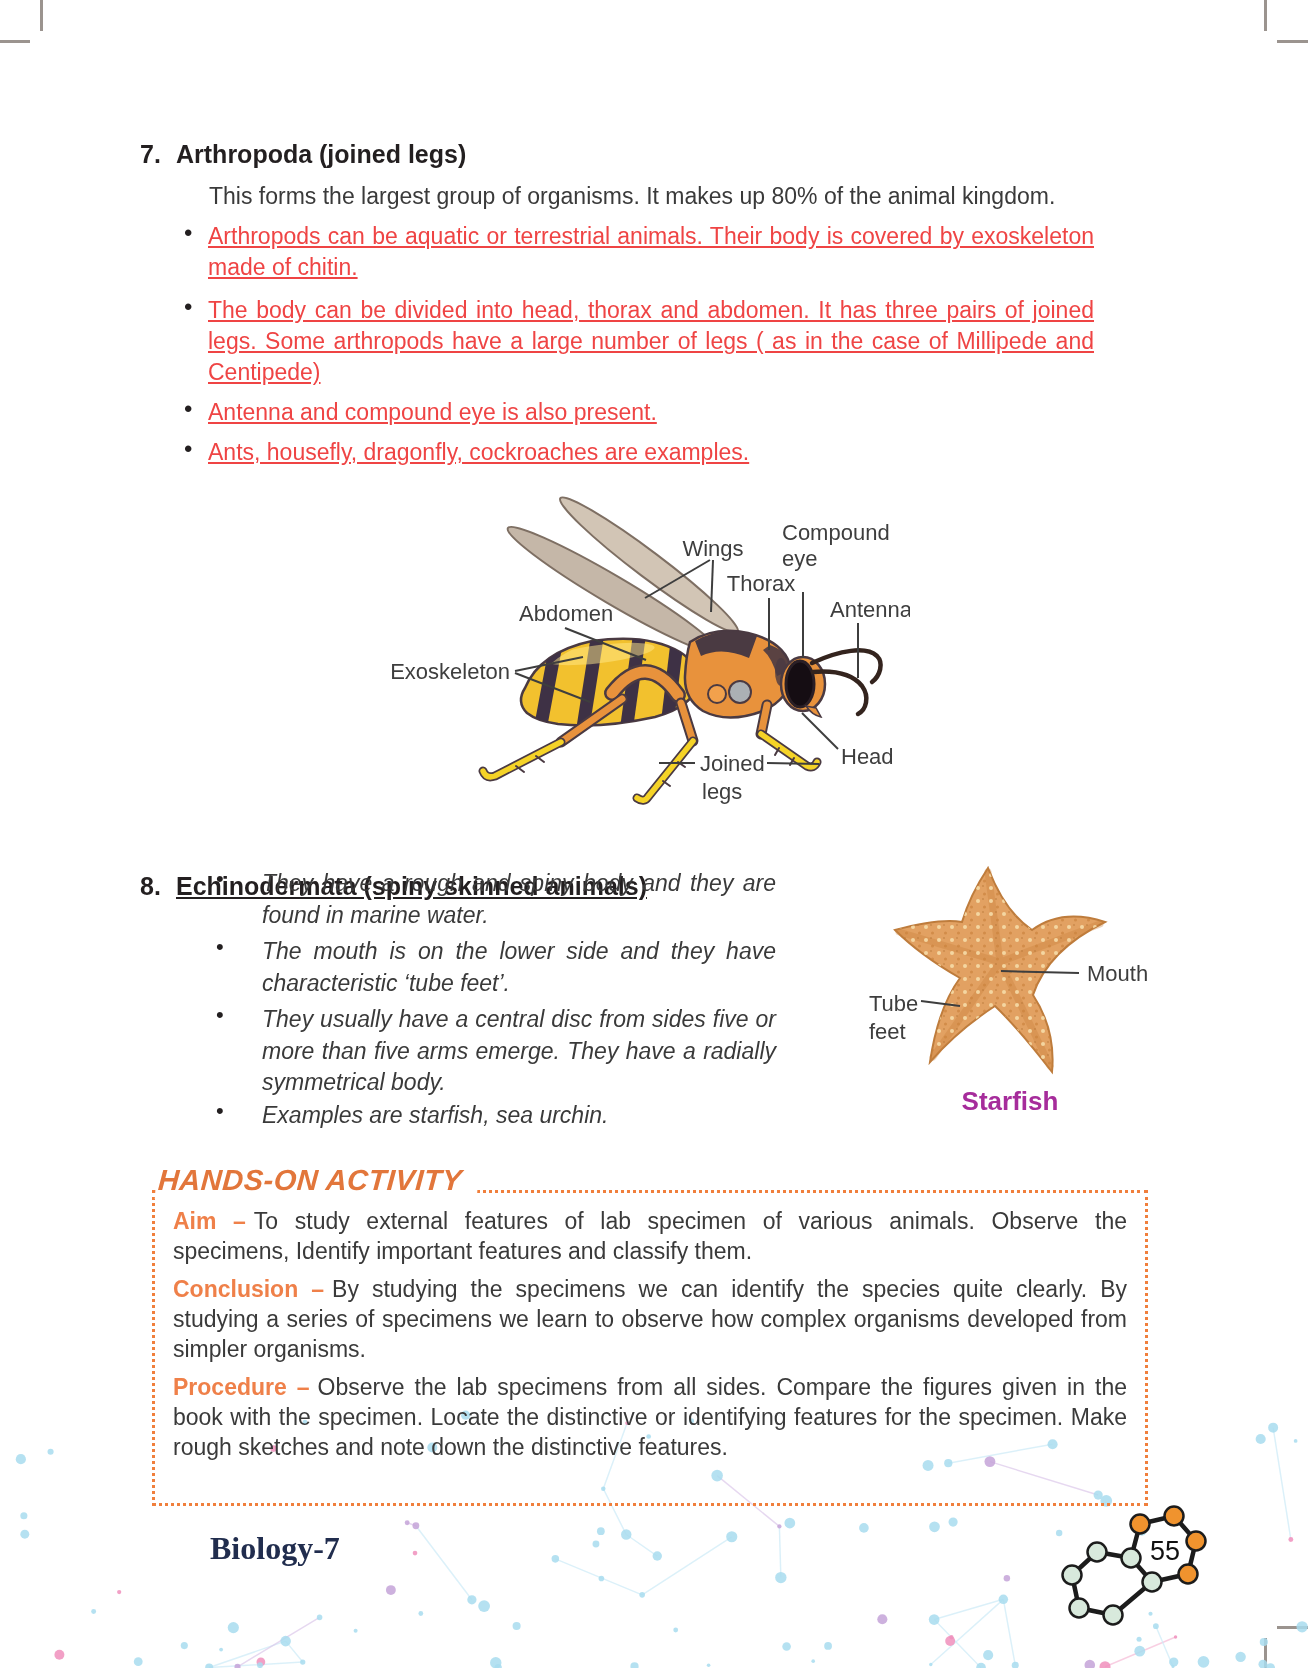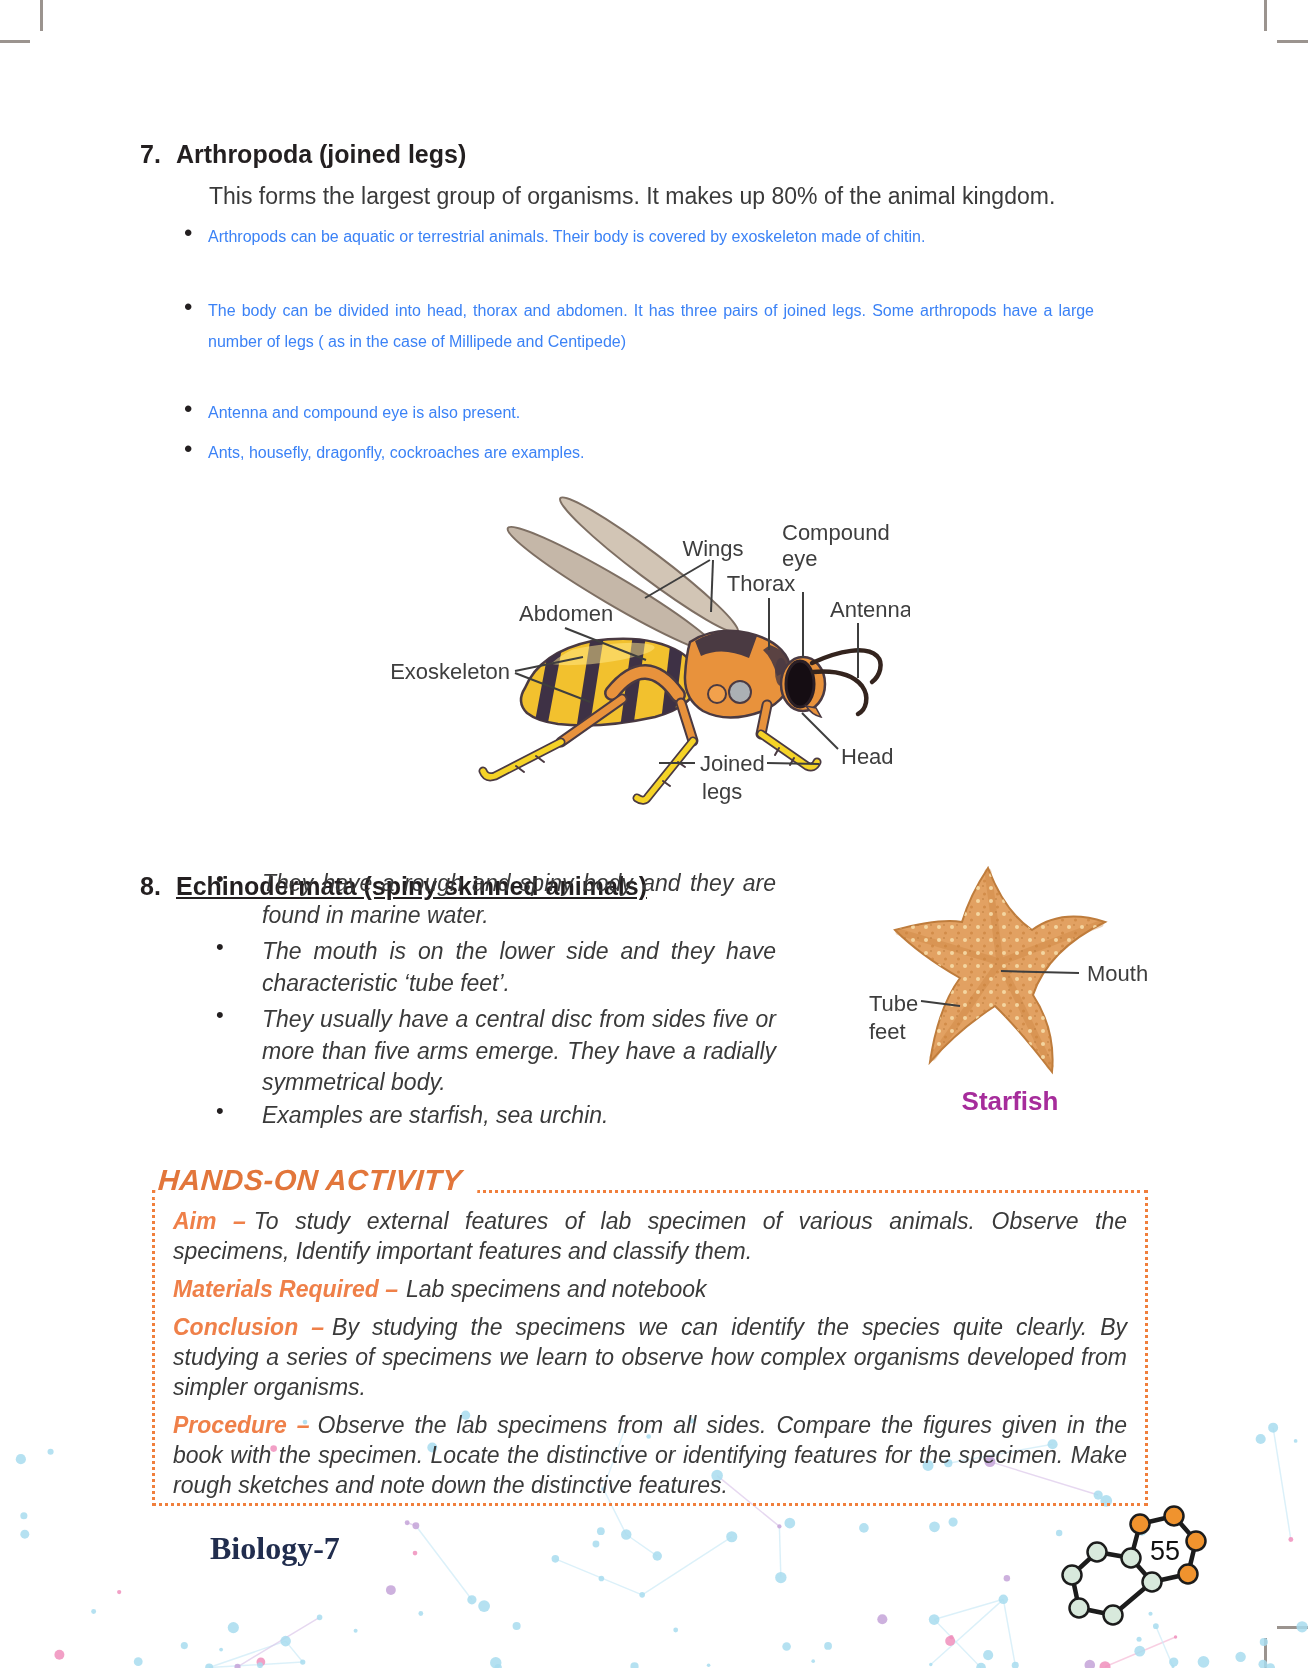--- a/index.html
+++ b/index.html
@@ -6,32 +6,32 @@
   #page{position:relative;width:1308px;height:1668px;background:#fff;overflow:hidden;
         font-family:"Liberation Sans","DejaVu Sans",sans-serif;color:#3a3a3a;}
   
   .mark{position:absolute;background:#9b948f;}
   
   .sec-head{position:absolute;left:140px;font-size:25px;font-weight:bold;color:#231f20;white-space:nowrap;}
   .sec-head .num{display:inline-block;width:36px;}
   .body-line{position:absolute;font-size:23px;line-height:31px;color:#3a3a3a;white-space:nowrap;margin-left:33px;}
   .bul{position:absolute;left:182px;width:912px;}
   .bul .dot{position:absolute;left:2px;top:-2px;font-size:24px;color:#231f20;}
-  .bul p{margin:0 0 0 26px;font-size:16px;line-height:31px;text-align:justify;color:#3b82f6;}
+  .bul p{margin:0 0 0 26px;font-size:23px;line-height:31px;text-align:justify;color:#ef4444;text-decoration:underline;}
   .ebul{position:absolute;left:216px;width:576px;}
   .ebul .dot{position:absolute;left:0;top:-2px;font-size:22px;color:#231f20;}
   .ebul p{margin:0 16px 0 46px;font-size:23px;line-height:31.5px;text-align:justify;color:#3a3a3a;font-style:italic;}
   svg text{font-family:"Liberation Sans","DejaVu Sans",sans-serif;}
   .dlabel{font-size:22px;fill:#3e3e3e;}
   
   #activity-title{position:absolute;left:156px;top:1164px;z-index:3;background:#fff;
     padding:0 16px 2px 2px;font-size:29px;font-weight:800;font-style:italic;
     letter-spacing:.5px;color:#e2763b;white-space:nowrap;transform:skewX(-4deg);}
   #activity-box{position:absolute;left:152px;top:1190px;width:996px;height:316px;
-    border:3.5px dotted #f07f3c;box-sizing:border-box;z-index:2;background:transparent;font-style:italic;}
+    border:3.5px dotted #f07f3c;box-sizing:border-box;z-index:2;background:transparent;}
   #activity-box .inner{padding:13px 18px 0 18px;}
   #activity-box p{margin:0 0 8px 0;font-size:23px;line-height:30px;text-align:justify;color:#3a3a3a;}
   .alabel{color:#ef8049;font-weight:bold;margin-right:8px;}
   
   #footer-left{position:absolute;left:210px;top:1530px;font-family:"Liberation Serif","DejaVu Serif",serif;
     font-weight:bold;font-size:32px;color:#212d4e;z-index:2;text-align:center;}
   #net{position:absolute;left:0;top:1380px;z-index:1;}
   #hexes{position:absolute;left:1050px;top:1495px;z-index:2;}
   #insect-figure{position:absolute;left:330px;top:470px;}
   #starfish-figure{position:absolute;left:845px;top:845px;}
@@ -339,21 +339,20 @@
     <text class="dlabel" x="1087" y="981">Mouth</text>
     <text class="dlabel" x="869" y="1011">Tube</text>
     <text class="dlabel" x="869" y="1039">feet</text>
     <text x="1010" y="1110" text-anchor="middle" font-size="26" font-weight="bold" fill="#A62C9B">Starfish</text>
   </svg>
 
   <div id="activity-title">HANDS-ON ACTIVITY</div>
   <div id="activity-box">
     <div class="inner">
       <p><span class="alabel">Aim –</span><span>To study external features of lab specimen of various animals. Observe the specimens, Identify important features and classify them.</span></p>
-      <p><span class="alabel">Materials Required –</span><span>Lab specimens and notebook</span></p>
       <p><span class="alabel">Conclusion –</span><span>By studying the specimens we can identify the species quite clearly. By studying a series of specimens we learn to observe how complex organisms developed from simpler organisms.</span></p>
       <p><span class="alabel">Procedure –</span><span>Observe the lab specimens from all sides. Compare the figures given in the book with the specimen. Locate the distinctive or identifying features for the specimen. Make rough sketches and note down the distinctive features.</span></p>
     </div>
   </div>
 
   <div id="footer-left">Biology-7</div>
 
   <svg id="hexes" width="170" height="145" viewBox="1050 1495 170 145">
     <g stroke="#1c1c1c" stroke-width="4.5" fill="none">
       <path d="M1131,1558 L1140,1524 L1174,1516 L1196,1541 L1188,1574 L1152,1582 Z"></path>

